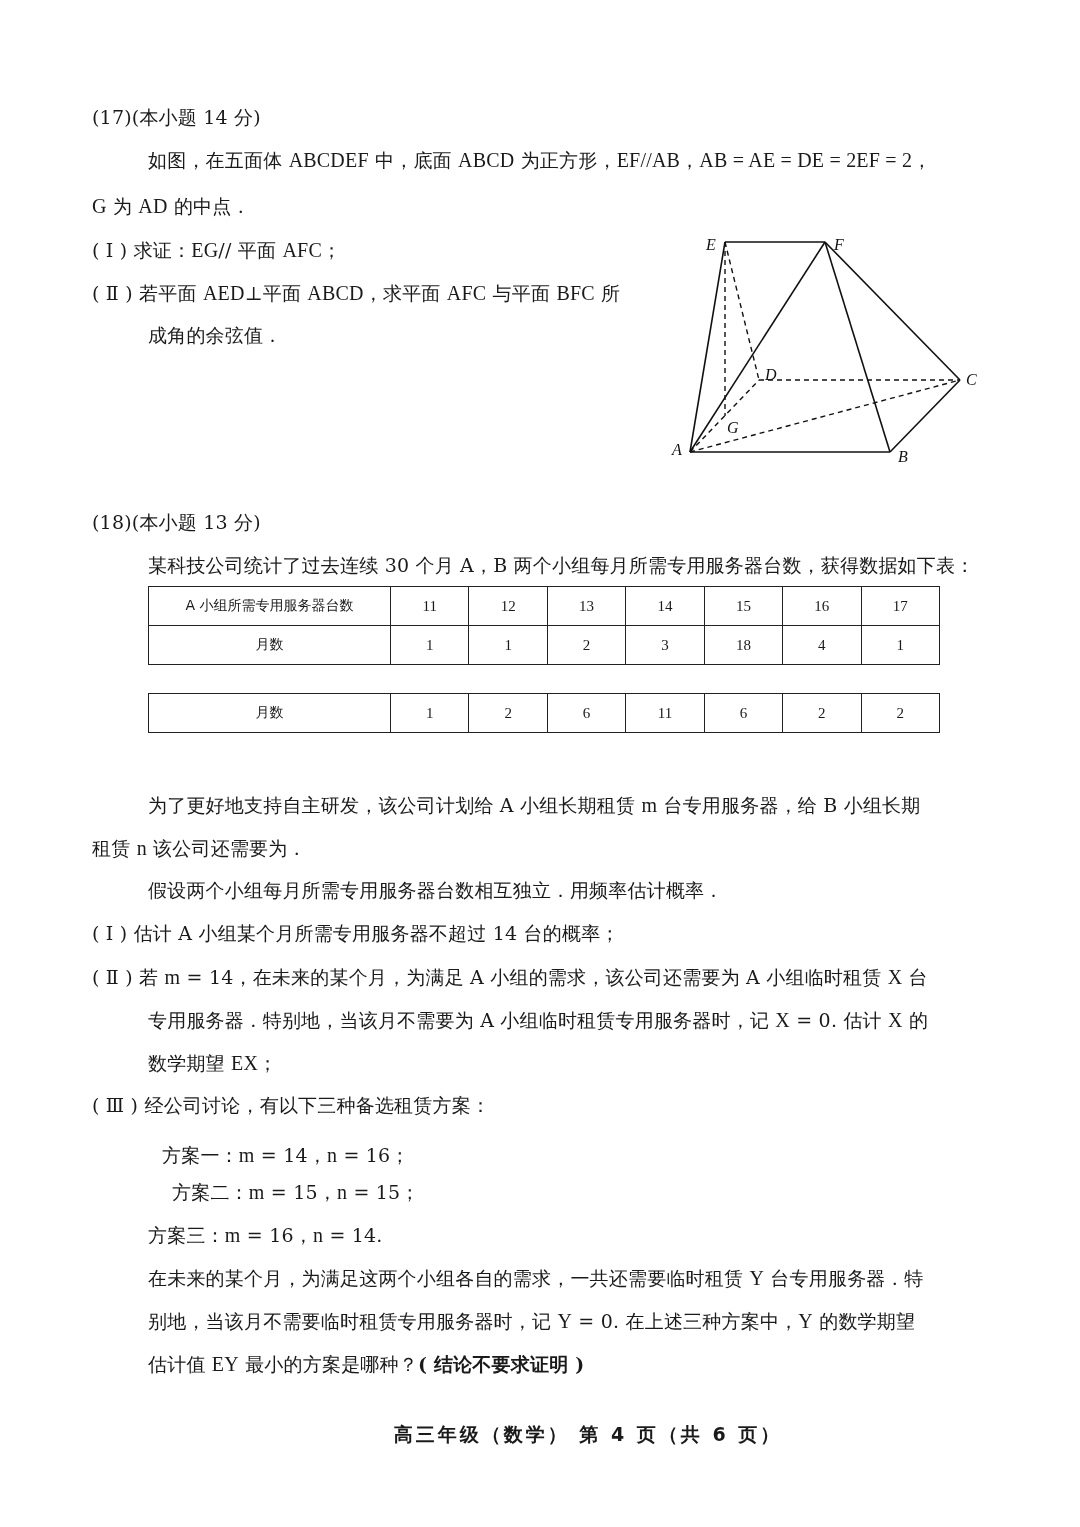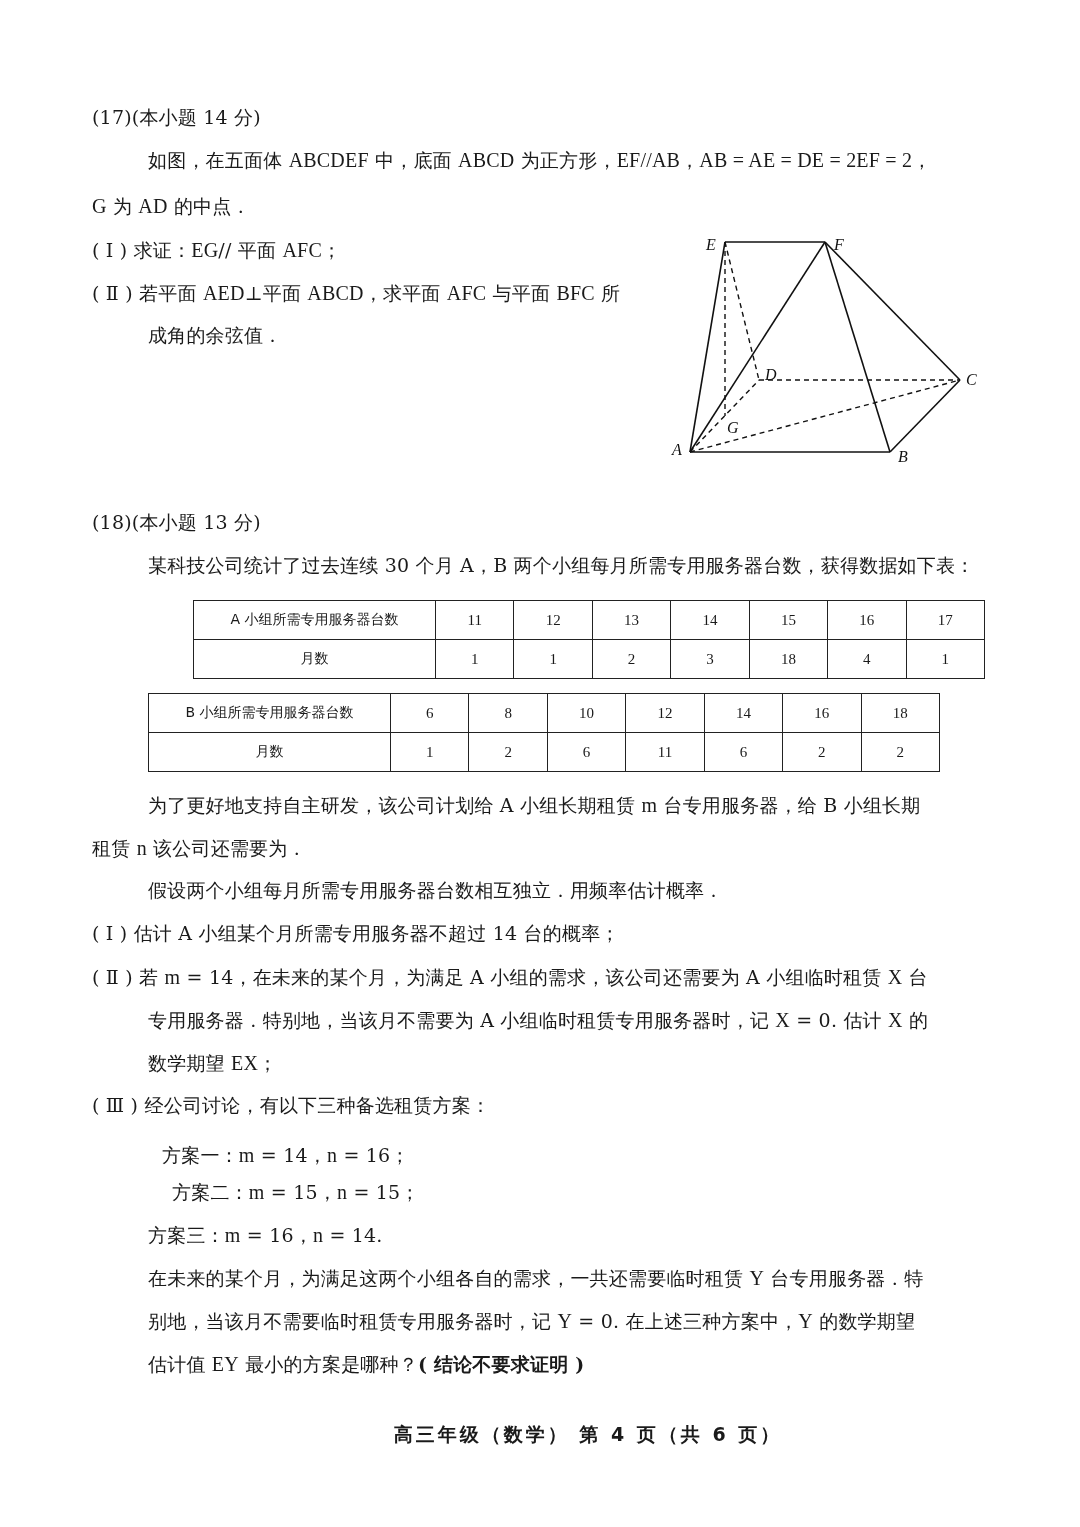--- a/index.html
+++ b/index.html
@@ -67,21 +67,21 @@
     <text x="898" y="462">B</text>
     <text x="966" y="385">C</text>
     <text x="765" y="380">D</text>
     <text x="727" y="433">G</text>
   </g>
 </svg>
 
 <div class="line" style="top:513px; left:92px;">(18)(本小题 13 分)</div>
 <div class="line" style="top:556px; left:148px;">某科技公司统计了过去连续 30 个月 A，B 两个小组每月所需专用服务器台数，获得数据如下表：</div>
 
-<table class="data" style="top:600px;margin-left:45px;">
+<table class="data" style="top:586px;">
   <tbody>
       <tr>
     <td class="hd">A 小组所需专用服务器台数</td>
     <td>11</td>
     <td>12</td>
     <td>13</td>
     <td>14</td>
     <td>15</td>
     <td>16</td>
     <td>17</td>
@@ -94,30 +94,20 @@
     <td>3</td>
     <td>18</td>
     <td>4</td>
     <td>1</td>
   </tr>
 </tbody>
   </table>
 
 <table class="data" style="top:693px;">
   <tbody>
-      <tr>
-    <td class="hd">B 小组所需专用服务器台数</td>
-    <td>6</td>
-    <td>8</td>
-    <td>10</td>
-    <td>12</td>
-    <td>14</td>
-    <td>16</td>
-    <td>18</td>
-  </tr>
   <tr>
     <td class="hd">月数</td>
     <td>1</td>
     <td>2</td>
     <td>6</td>
     <td>11</td>
     <td>6</td>
     <td>2</td>
     <td>2</td>
   </tr>

